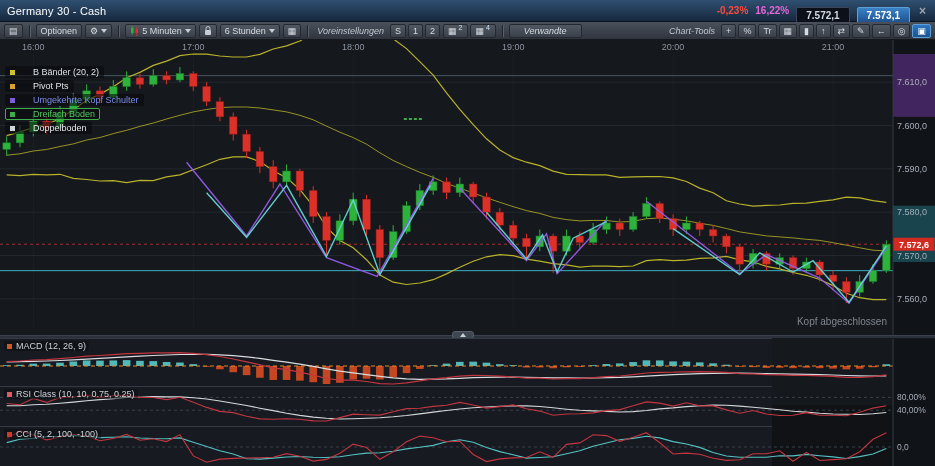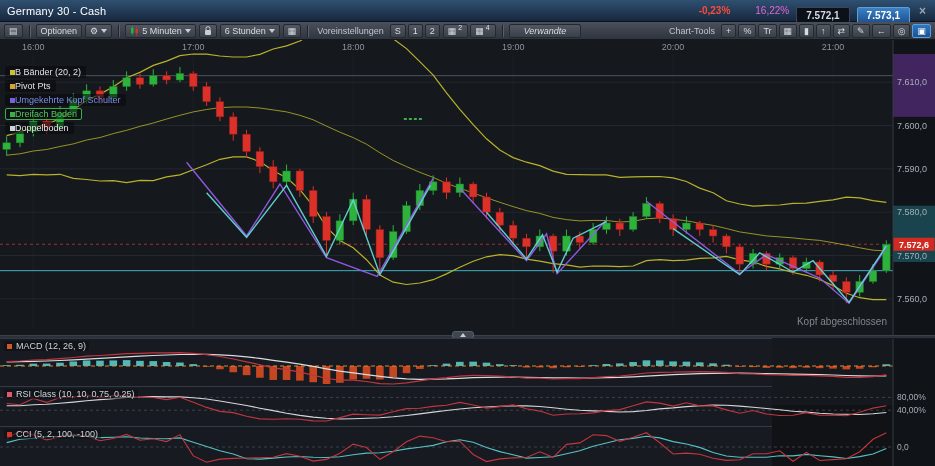--- a/index.html
+++ b/index.html
@@ -5,43 +5,43 @@
   *{margin:0;padding:0;box-sizing:border-box;}
   html,body{width:935px;height:466px;overflow:hidden;}
   body{background:#101216;font-family:"Liberation Sans",sans-serif;color:#cfd4da;position:relative;}
   #app{position:absolute;inset:0;width:935px;height:466px;}
 
   
   .titlebar{position:absolute;top:0;left:0;right:0;height:22px;background:linear-gradient(#2f5071,#17283e);border-bottom:1px solid #0b121d;display:flex;align-items:center;padding:0 7px;}
   .title{font-size:11px;font-weight:normal;color:#ffffff;letter-spacing:.2px;}
   .tb-right{margin-left:auto;display:flex;align-items:center;gap:7px;}
   .pct-red{color:#ff4a3a;font-size:10px;font-weight:bold;}
-  .pct-pink{color:#e466d6;font-size:10px;font-weight:normal;margin-left:18px;}
+  .pct-pink{color:#e466d6;font-size:10px;font-weight:bold;}
   .price-btn{font-size:10px;font-weight:bold;padding:1px 9px;border-radius:2px;line-height:13px;cursor:pointer;margin-top:9px;}
   .sell{background:#0c1119;border:1px solid #39455a;color:#d5dbe4;}
   .buy{background:linear-gradient(#3a82c6,#1d4f8c);border:1px solid #5c9fd6;color:#fff;}
   .close-x{color:#9aa4b0;font-size:12px;font-weight:bold;padding:0 2px;cursor:pointer;}
 
   
   .toolbar{position:absolute;top:22px;left:0;right:0;height:18px;background:linear-gradient(#4a515c,#2f343d);border-bottom:1px solid #15181d;display:flex;align-items:center;gap:3px;padding:0 4px;font-size:9px;color:#d8dce2;}
   .tbtn{height:14px;display:inline-flex;align-items:center;gap:3px;padding:0 4px;background:linear-gradient(#515862,#3a4049);border:1px solid #24282f;border-radius:2px;color:#d8dce2;font-size:9px;cursor:pointer;white-space:nowrap;}
   .tbtn.active{background:linear-gradient(#2f77c2,#1d5191);border-color:#5c9fd6;color:#fff;}
   .tbtn .badge{font-size:7px;position:relative;top:-3px;left:-1px;color:#cfe2f5;}
   .caret{width:0;height:0;border-left:3px solid transparent;border-right:3px solid transparent;border-top:4px solid #c9ced5;display:inline-block;}
   .sep{width:1px;height:12px;background:#20242a;box-shadow:1px 0 0 #58606b;margin:0 3px;}
-  .tlabel{color:#bfc6cf;padding:0 3px;white-space:nowrap;}
+  .tlabel{color:#bfc6cf;padding:0 3px;white-space:nowrap;font-style:italic;}
   .grow{flex:1;}
   .icon-svg{display:inline-block;vertical-align:middle;}
 
   
   .chart{position:absolute;top:40px;left:0;width:935px;height:365px;background:#15181d;}
   .chart svg, .panel svg{display:block;}
   svg text{font-family:"Liberation Sans",sans-serif;}
   .legend{position:absolute;top:66px;left:5px;display:flex;flex-direction:column;gap:2px;z-index:5;}
-  .legend-item{display:inline-flex;align-items:center;gap:0;background:rgba(8,10,14,.6);border:1px solid transparent;border-radius:2px;padding:0 4px;height:12px;font-size:9px;color:#dde1e6;cursor:pointer;width:max-content;}
+  .legend-item{display:inline-flex;align-items:center;gap:18px;background:rgba(8,10,14,.6);border:1px solid transparent;border-radius:2px;padding:0 4px;height:12px;font-size:9px;color:#dde1e6;cursor:pointer;width:max-content;}
   .legend-item .bullet{width:5px;height:5px;display:inline-block;}
   .status-text{position:absolute;top:316px;right:48px;font-size:10px;color:#80878f;z-index:5;}
 
   
   .divider{position:absolute;top:335px;left:0;width:935px;height:3px;background:#2b313a;border-top:1px solid #3a414b;}
   .divider .handle{position:absolute;left:452px;top:-5px;width:22px;height:8px;background:#3e4650;border:1px solid #565e69;border-radius:3px;cursor:pointer;display:flex;align-items:center;justify-content:center;}
   .divider .handle .chev{width:0;height:0;border-left:3px solid transparent;border-right:3px solid transparent;border-bottom:4px solid #c9ced5;}
 
   
   .panel{position:absolute;left:0;width:772px;background:#171a20;border-top:1px solid #333a43;}

